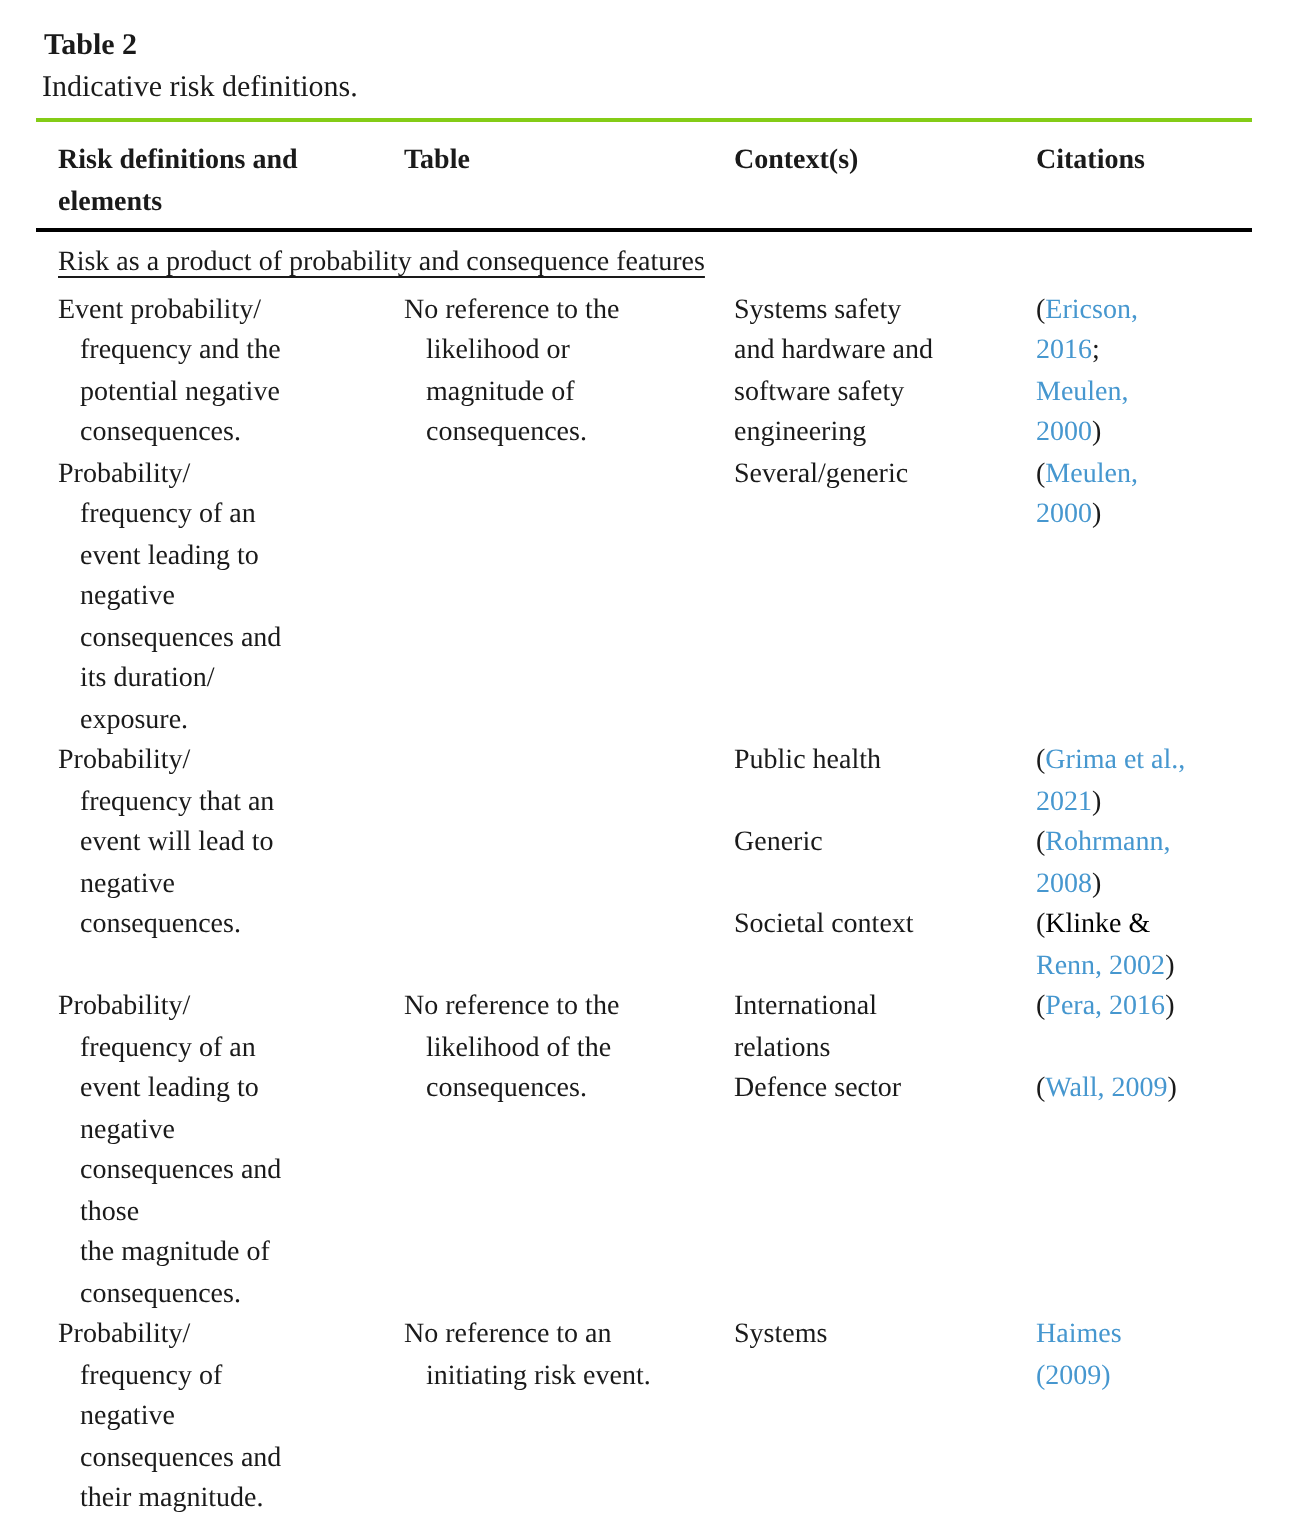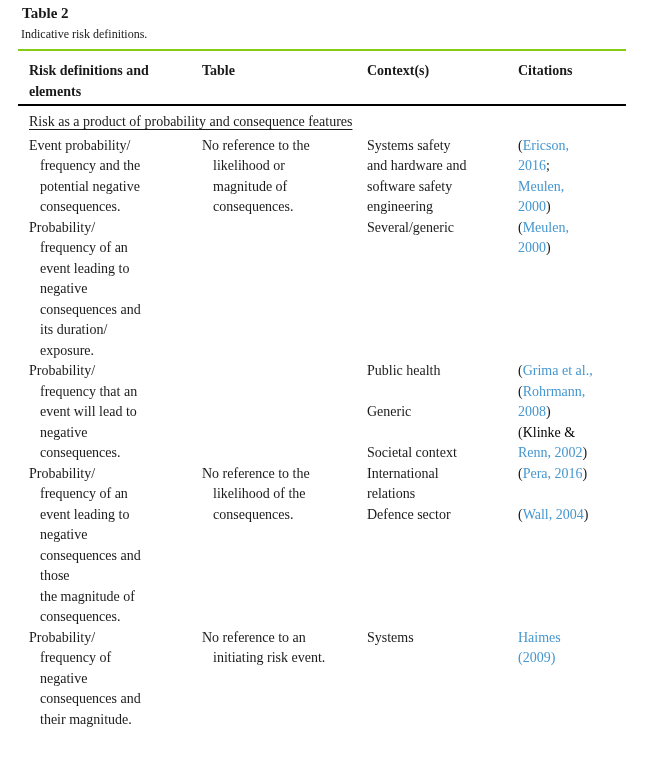--- a/index.html
+++ b/index.html
@@ -3,28 +3,28 @@
 <meta charset="utf-8">
 <style>
   html, body { margin: 0; padding: 0; }
   body {
     width: 652px; height: 762px;
     background: #ffffff;
     font-family: "Liberation Serif", "DejaVu Serif", serif;
     color: #1a1a1a;
     overflow: hidden;
   }
-  .page { position: relative; padding-top: 3px; }
+  .page { position: relative; padding-top: 13px; }
   .tbl-title {
     margin-left: 22px;
     font-size: 15px; font-weight: bold; line-height: 21px;
   }
   .tbl-caption {
     margin-left: 21px;
-    font-size: 12px; line-height: 21px;
+    font-size: 15px; line-height: 21px;
   }
   .tbl {
     margin-left: 18px; margin-top: 4px;
     width: 608px;
     border-top: 2px solid #84cc16;
   }
   .grid4 {
     display: grid;
     grid-template-columns: 173px 165px 151px 108px;
     padding-left: 11px;
@@ -136,20 +136,21 @@
           <div class="cell"></div>
           <div class="cell">
             <div class="line">Public health</div>
             <div class="line">&nbsp;</div>
             <div class="line">Generic</div>
             <div class="line">&nbsp;</div>
             <div class="line">Societal context</div>
           </div>
           <div class="cell">
             <div class="line"><span class="cite-plain">(</span><span class="cite-link" style="color: rgb(70, 151, 207);">Grima et al.,</span></div>
+            <div class="line"><span class="cite-link" style="color: rgb(70, 151, 207);">2021</span><span class="cite-plain">)</span></div>
             <div class="line"><span class="cite-plain">(</span><span class="cite-link" style="color: rgb(70, 151, 207);">Rohrmann,</span></div>
             <div class="line"><span class="cite-link" style="color: rgb(70, 151, 207);">2008</span><span class="cite-plain">)</span></div>
             <div class="line"><span class="cite-plain">(</span><span class="cite-link" style="color: #000000;">Klinke &amp;</span></div>
             <div class="line"><span class="cite-link" style="color: rgb(70, 151, 207);">Renn, 2002</span><span class="cite-plain">)</span></div>
           </div>
         </div>
         <div class="grid4 trow">
           <div class="cell">
             <div class="line">Probability/</div>
             <div class="line indent">frequency of an</div>
@@ -166,21 +167,21 @@
             <div class="line indent">consequences.</div>
           </div>
           <div class="cell">
             <div class="line">International</div>
             <div class="line">relations</div>
             <div class="line">Defence sector</div>
           </div>
           <div class="cell">
             <div class="line"><span class="cite-plain">(</span><span class="cite-link" style="color: rgb(70, 151, 207);">Pera, 2016</span><span class="cite-plain">)</span></div>
             <div class="line">&nbsp;</div>
-            <div class="line"><span class="cite-plain">(</span><span class="cite-link" style="color: rgb(70, 151, 207);">Wall, 2004</span><span class="cite-plain">)</span></div>
+            <div class="line"><span class="cite-plain">(</span><span class="cite-link" style="color: rgb(70, 151, 207);">Wall, 2009</span><span class="cite-plain">)</span></div>
           </div>
         </div>
         <div class="grid4 trow">
           <div class="cell">
             <div class="line">Probability/</div>
             <div class="line indent">frequency of</div>
             <div class="line indent">negative</div>
             <div class="line indent">consequences and</div>
             <div class="line indent">their magnitude.</div>
           </div>

